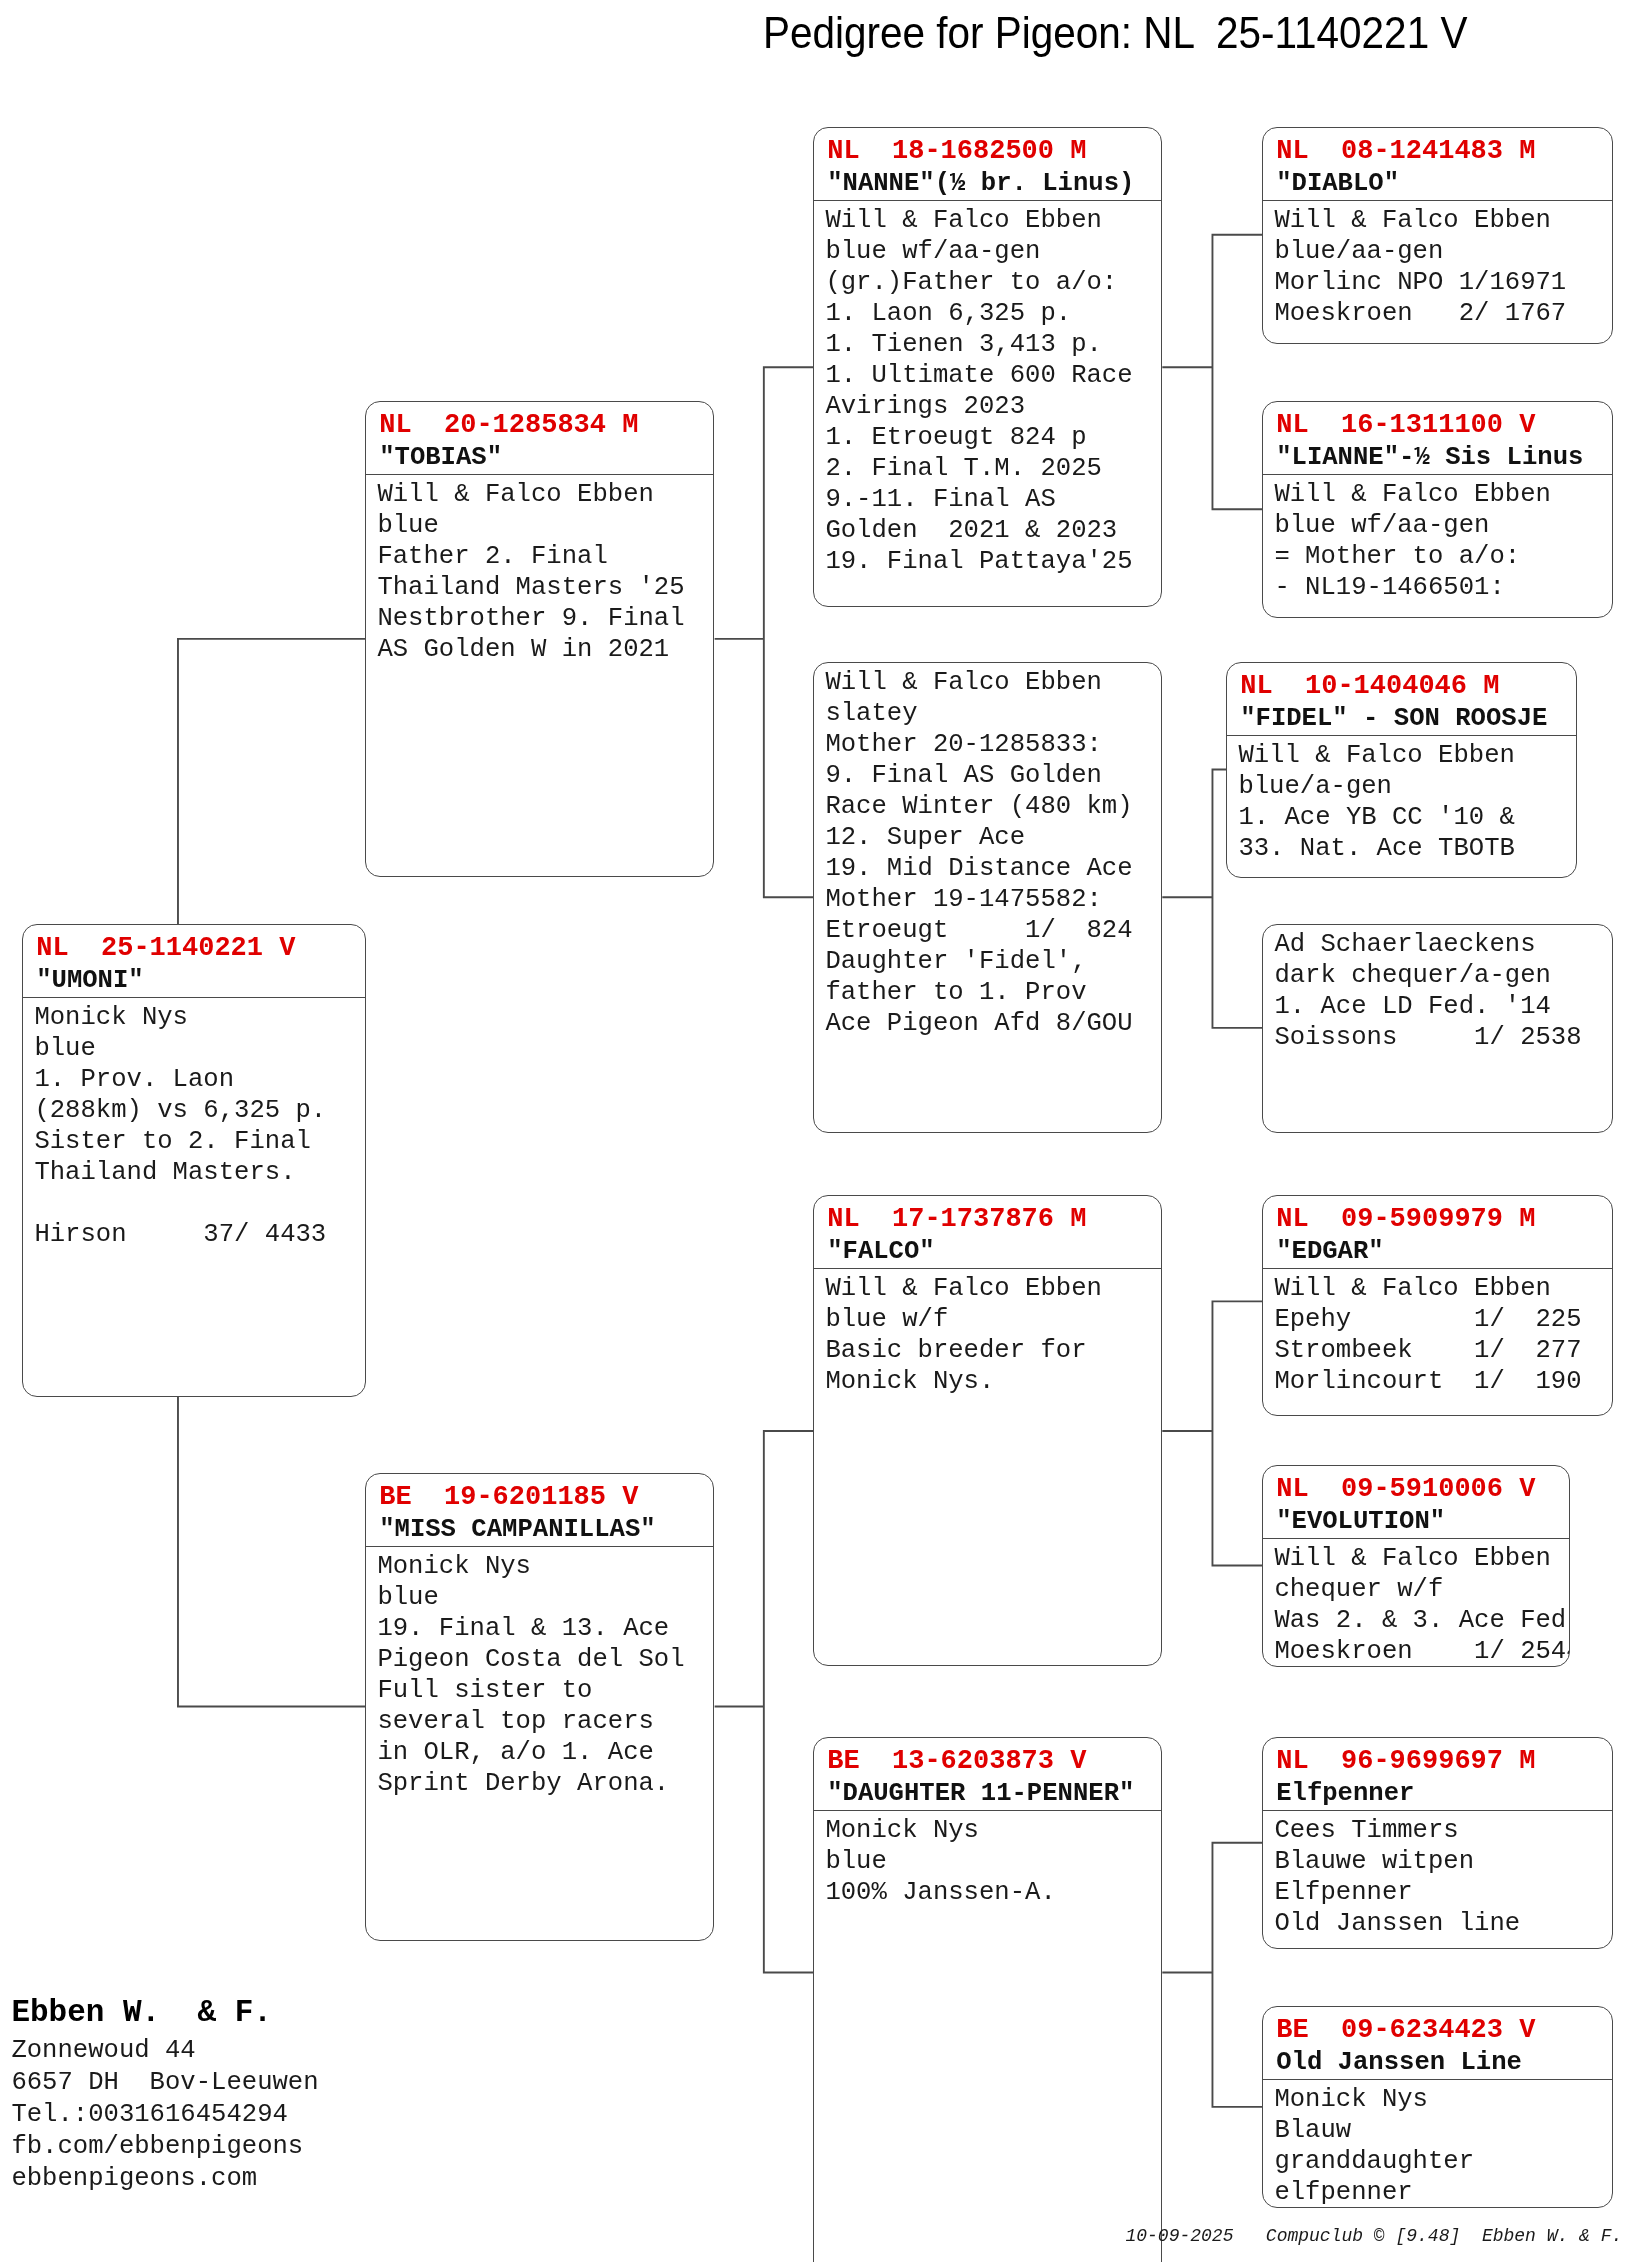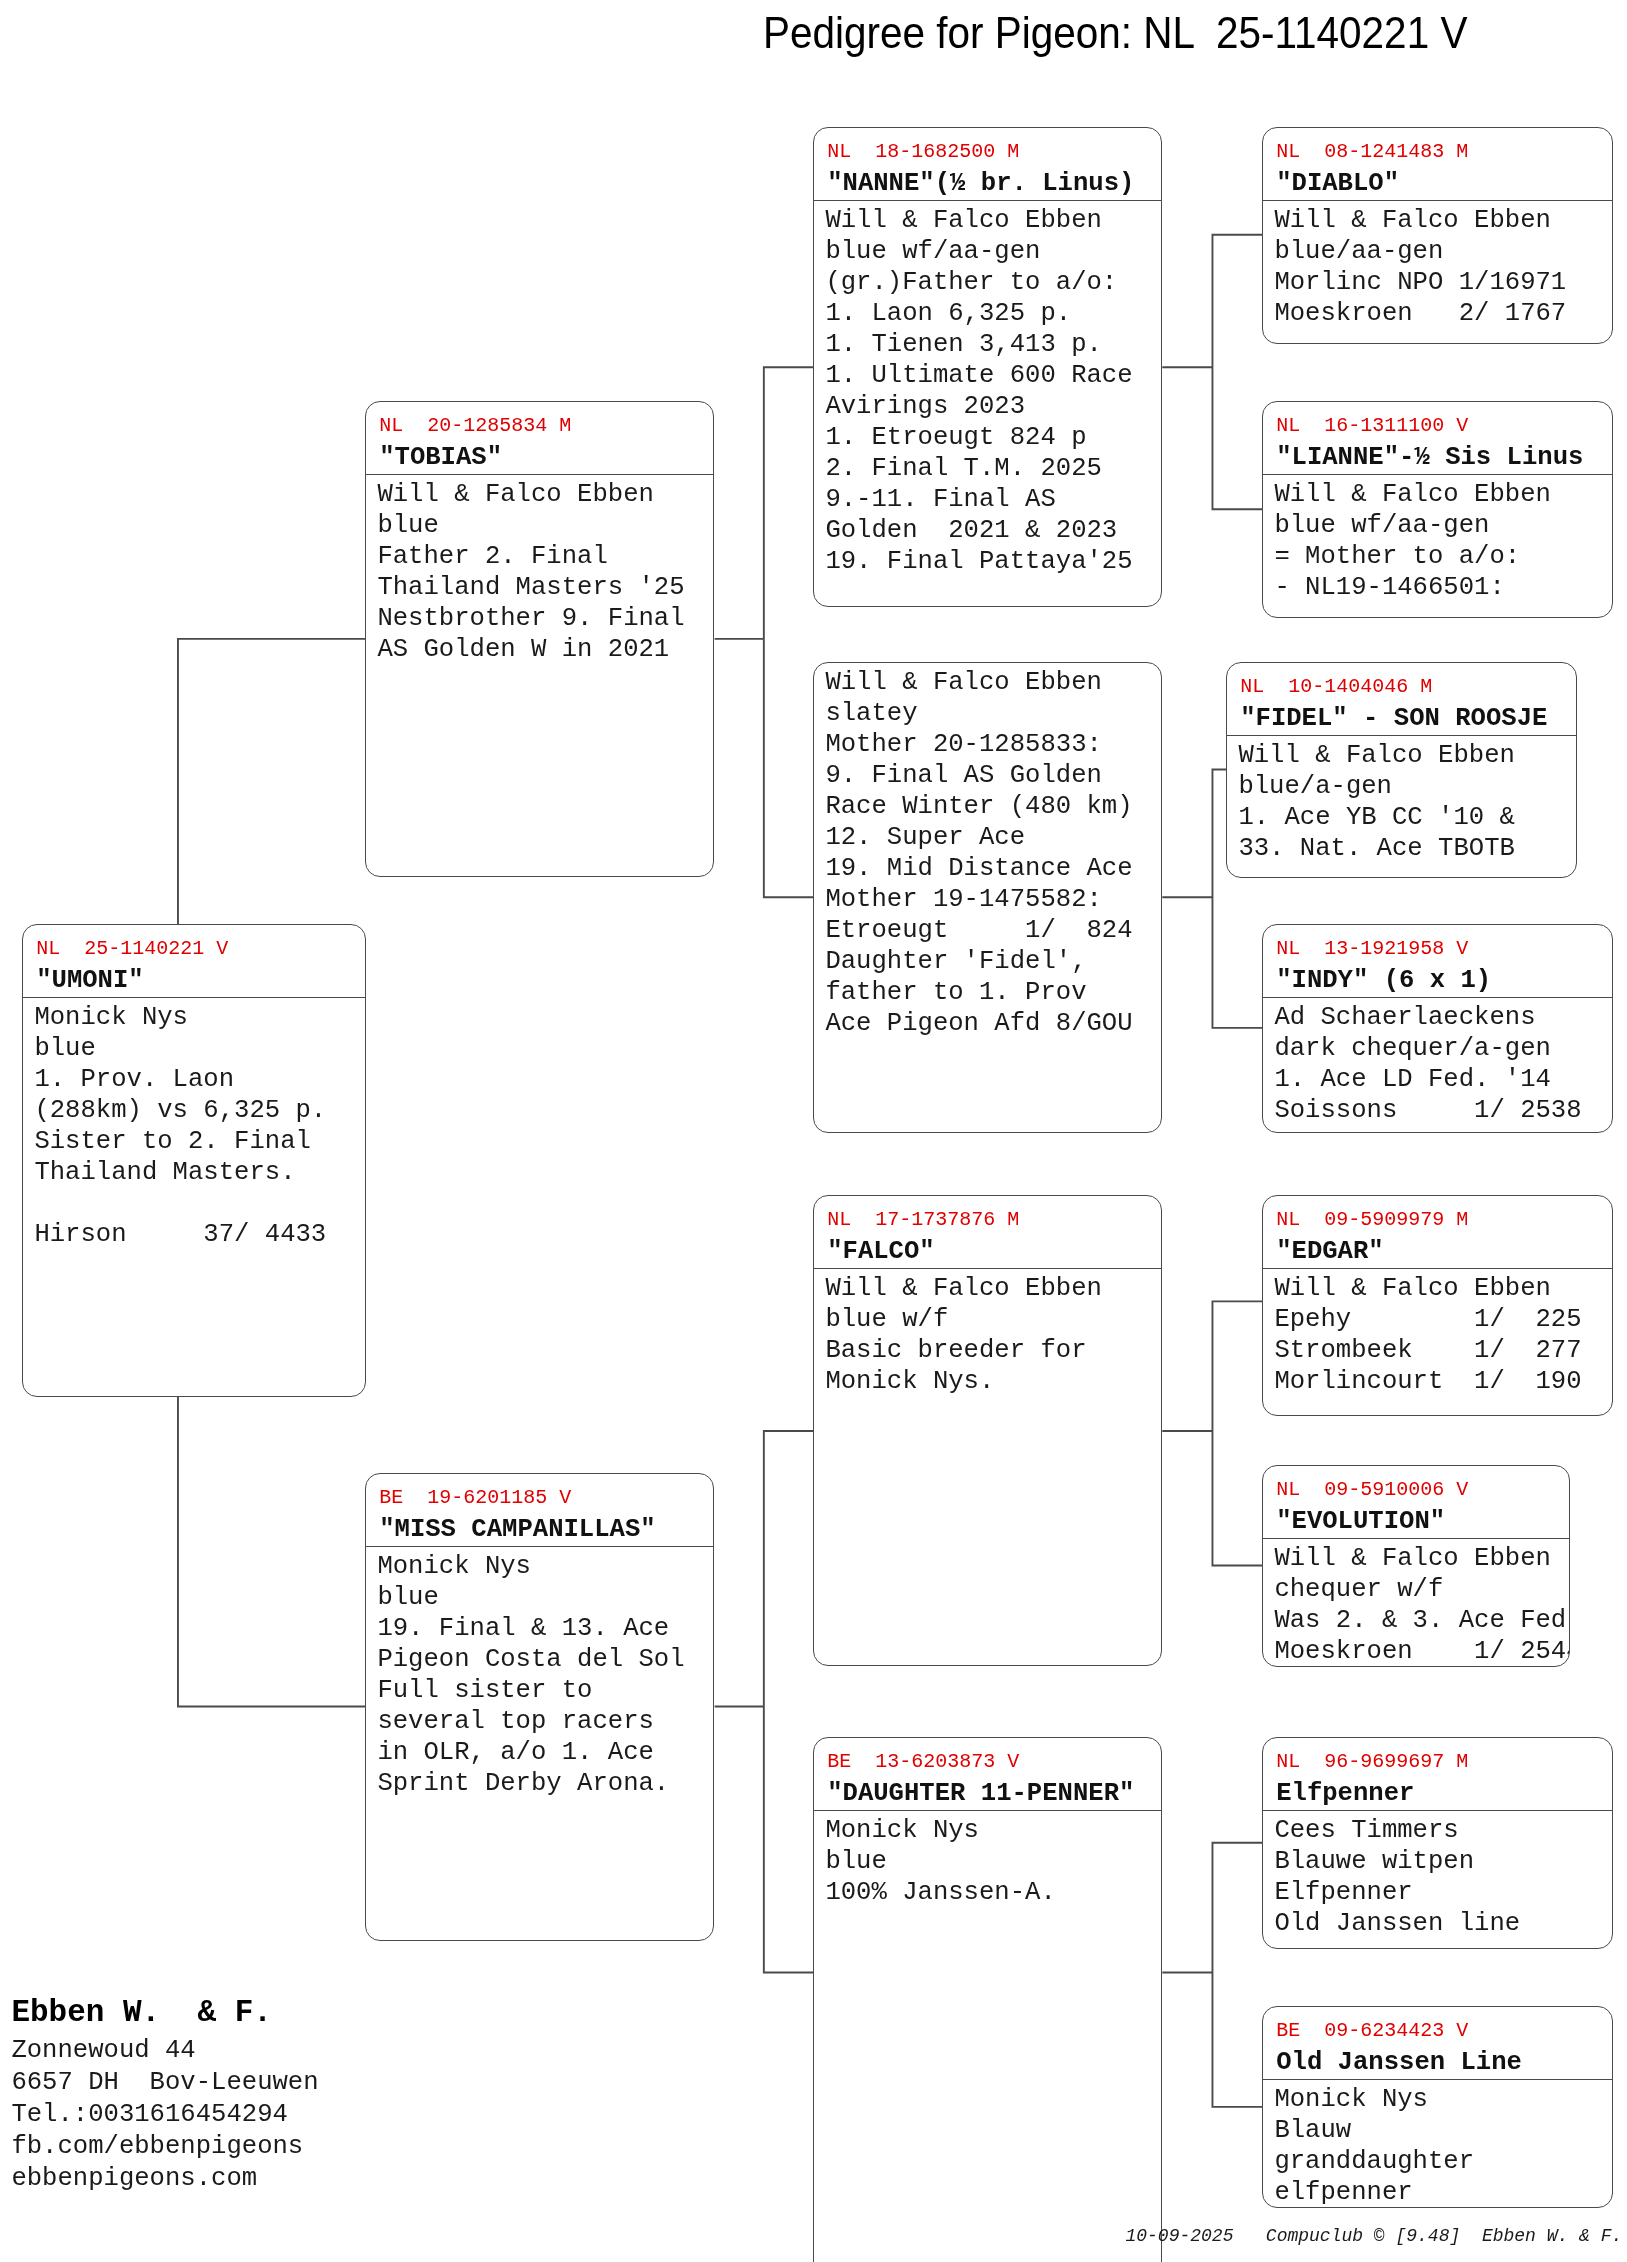--- a/index.html
+++ b/index.html
@@ -12,21 +12,21 @@
     font-family:"Liberation Sans", sans-serif; font-size:44px; font-weight:400;
     color:#000; white-space:pre; transform:scaleX(0.92); transform-origin:left top;
   }
   svg.connectors { position:absolute; left:0; top:0; z-index:1; }
   .box {
     position:absolute; z-index:2; box-sizing:border-box; background:#fff;
     border:1.9px solid #4a4a4a; border-radius:15px; overflow:hidden;
   }
   .box-header { border-bottom:1.9px solid #4a4a4a; }
   .ring {
-    color:#e00000; font-weight:normal; font-size:20px; line-height:37px;
+    color:#e00000; font-weight:bold; font-size:27px; line-height:37px;
     padding:4.7px 7.6px 0 13.2px; white-space:pre;
   }
   .name {
     color:#111; font-weight:bold; font-size:25.6px; line-height:27.4px;
     padding:0 7.6px 2.8px 13.2px; white-space:pre;
   }
   .body-text {
     font-size:25.6px; line-height:31px; padding:3.8px 5.7px 0 11.4px;
     white-space:pre; color:#1a1a1a;
   }
@@ -178,24 +178,20 @@
     <div class="ring">NL  10-1404046 M</div>
     <div class="name">"FIDEL" - SON ROOSJE</div>
   </div>
   <div class="body-text">Will &amp; Falco Ebben
 blue/a-gen
 1. Ace YB CC '10 &amp;
 33. Nat. Ace TBOTB</div>
 </div>
 
 <div class="box" style="left:1262px;top:924px;width:351px;height:209px">
-  <div class="box-header">
-    <div class="ring">NL  13-1921958 V</div>
-    <div class="name">"INDY" (6 x 1)</div>
-  </div>
   <div class="body-text">Ad Schaerlaeckens
 dark chequer/a-gen
 1. Ace LD Fed. '14
 Soissons     1/ 2538</div>
 </div>
 
 <div class="box" style="left:1262px;top:1195px;width:351px;height:221px">
   <div class="box-header">
     <div class="ring">NL  09-5909979 M</div>
     <div class="name">"EDGAR"</div>

